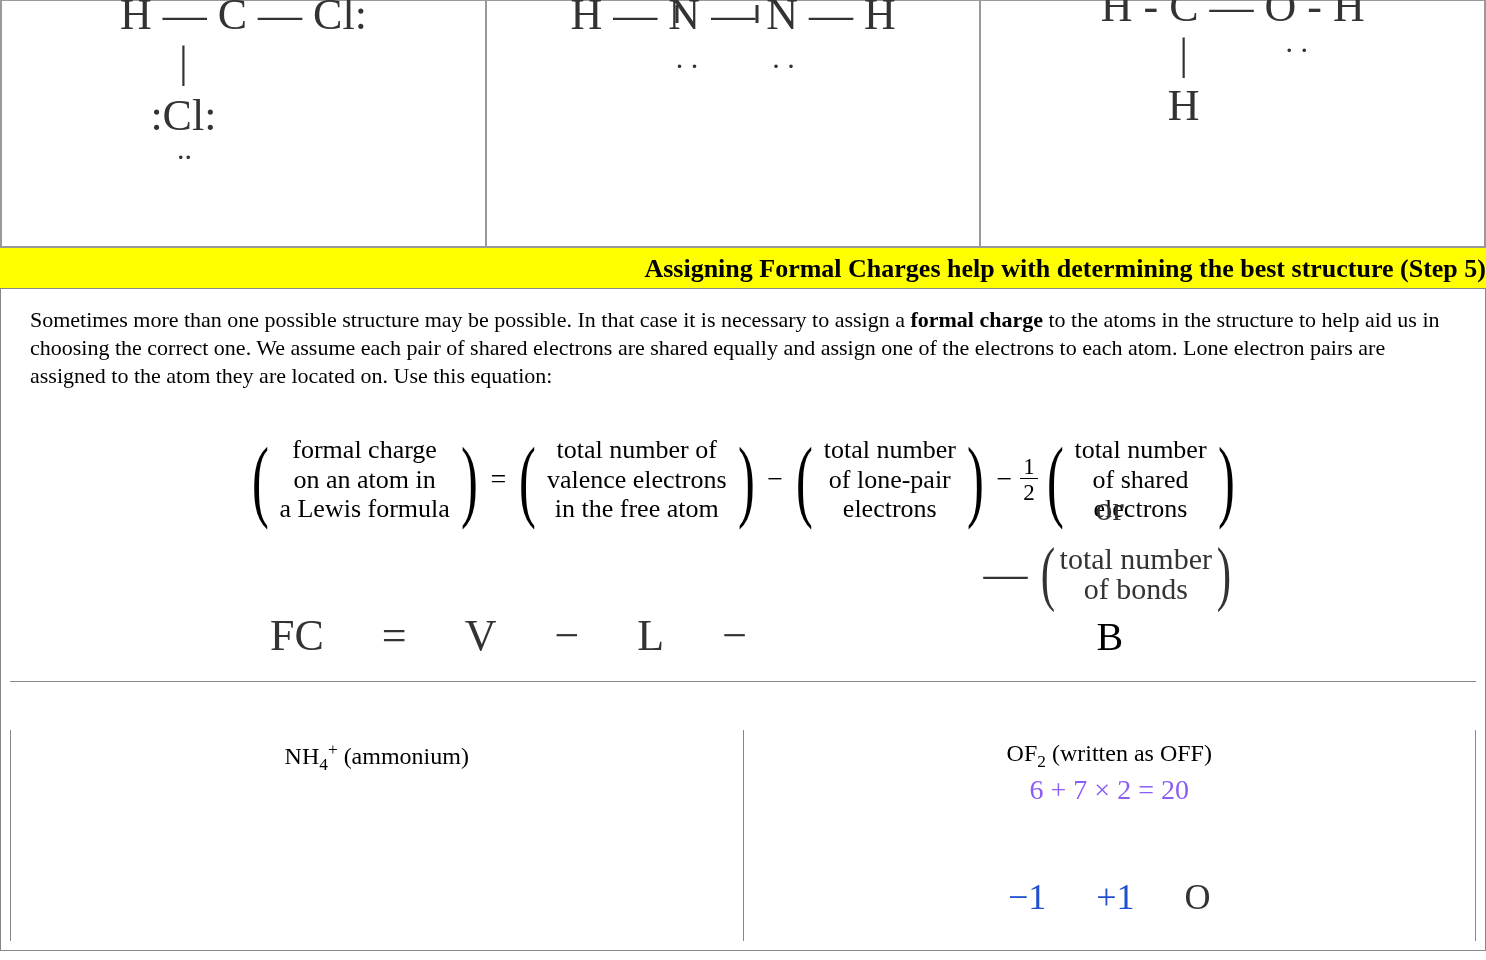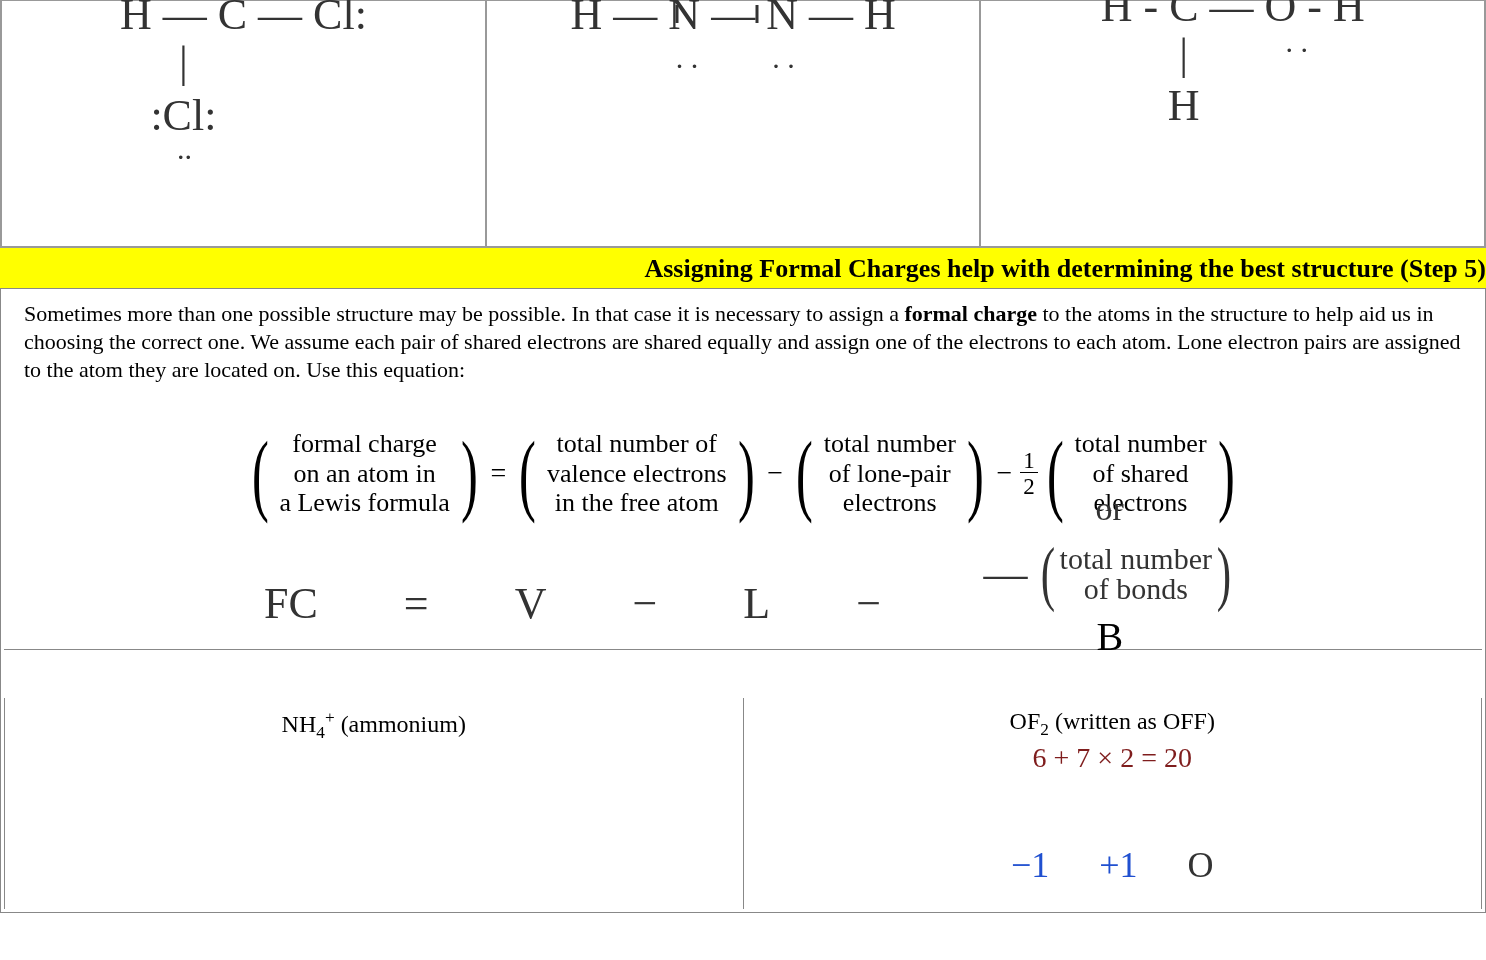--- a/index.html
+++ b/index.html
@@ -49,21 +49,21 @@
       text-align: right;
       font-weight: bold;
       font-size: 26px;
       padding: 6px 0 4px 0;
       font-family: "Times New Roman", serif;
     }
 
     .main-box {
       border: 1px solid #888;
       margin: 0;
-      padding: 3px;
+      padding: 9px;
     }
     .main-text {
       font-size: 22px;
       padding: 8px 10px 4px 20px;
       line-height: 1.28;
       font-family: "Times New Roman", serif;
     }
     .main-text b { font-weight: bold; }
 
     .formula-row {
@@ -148,23 +148,23 @@
     .hw-B {
       font-family: "Segoe Script", "Comic Sans MS", cursive;
       font-size: 40px;
       text-align: center;
       margin-top: -2px;
     }
 
     .fc-row {
       display: flex;
       align-items: flex-start;
-      margin-top: 50px;
+      margin-top: 76px;
       margin-left: 260px;
-      gap: 86px;
+      gap: 58px;
       font-family: "Segoe Script", "Comic Sans MS", cursive;
       font-size: 44px;
       color: #333;
     }
 
     .bottom-table {
       display: flex;
       border-top: 1px solid #888;
       margin-top: 20px;
       height: 260px;
@@ -178,21 +178,21 @@
       position: relative;
       margin-top: 48px;
     }
     .bottom-cell:first-child { border-left: 1px solid #888; }
     .subscr { font-size: 0.72em; vertical-align: sub; }
     .supscr { font-size: 0.72em; vertical-align: super; }
 
     .hw-calc {
       font-family: "Segoe Script", "Comic Sans MS", cursive;
       font-size: 28px;
-      color: #7f1d1d;
+      color: #8b5cf6;
       margin-top: 2px;
     }
     .hw-charges {
       font-family: "Segoe Script", "Comic Sans MS", cursive;
       font-size: 36px;
       margin-top: 70px;
       display: flex;
       gap: 50px;
       justify-content: center;
       align-items: center;

